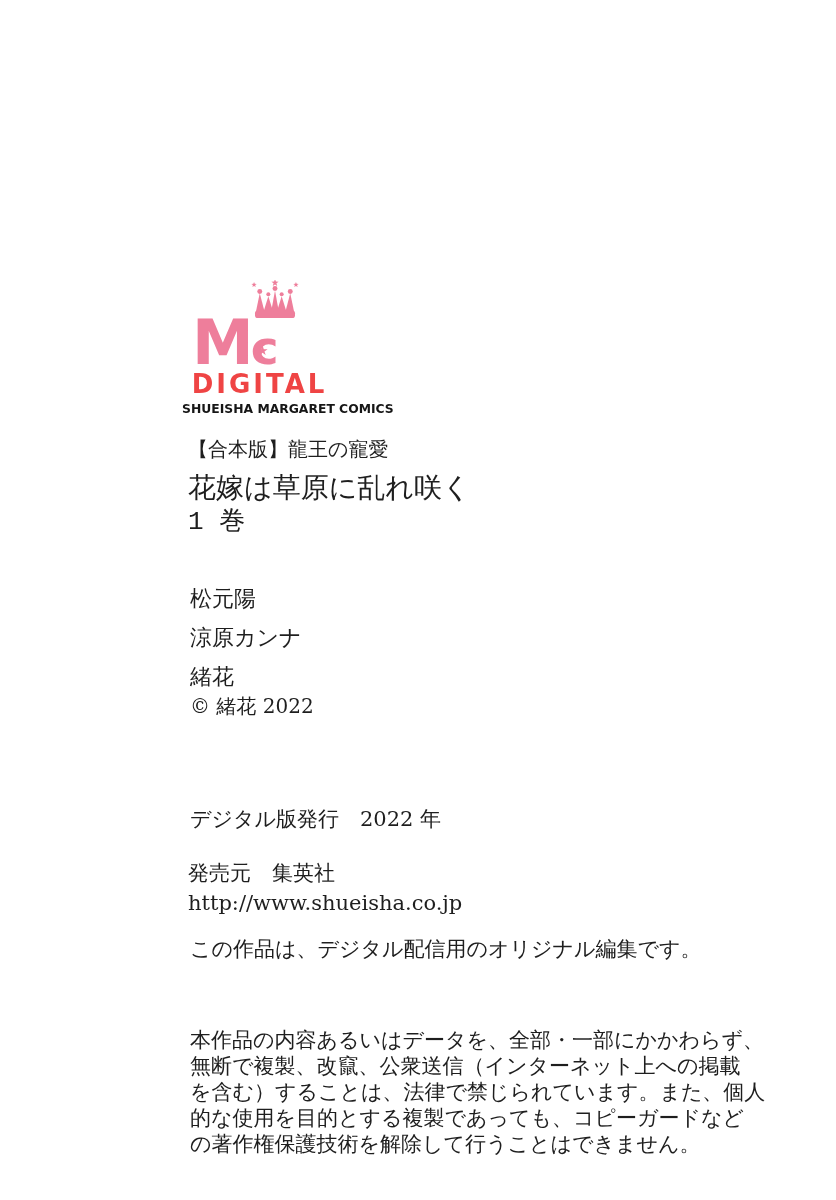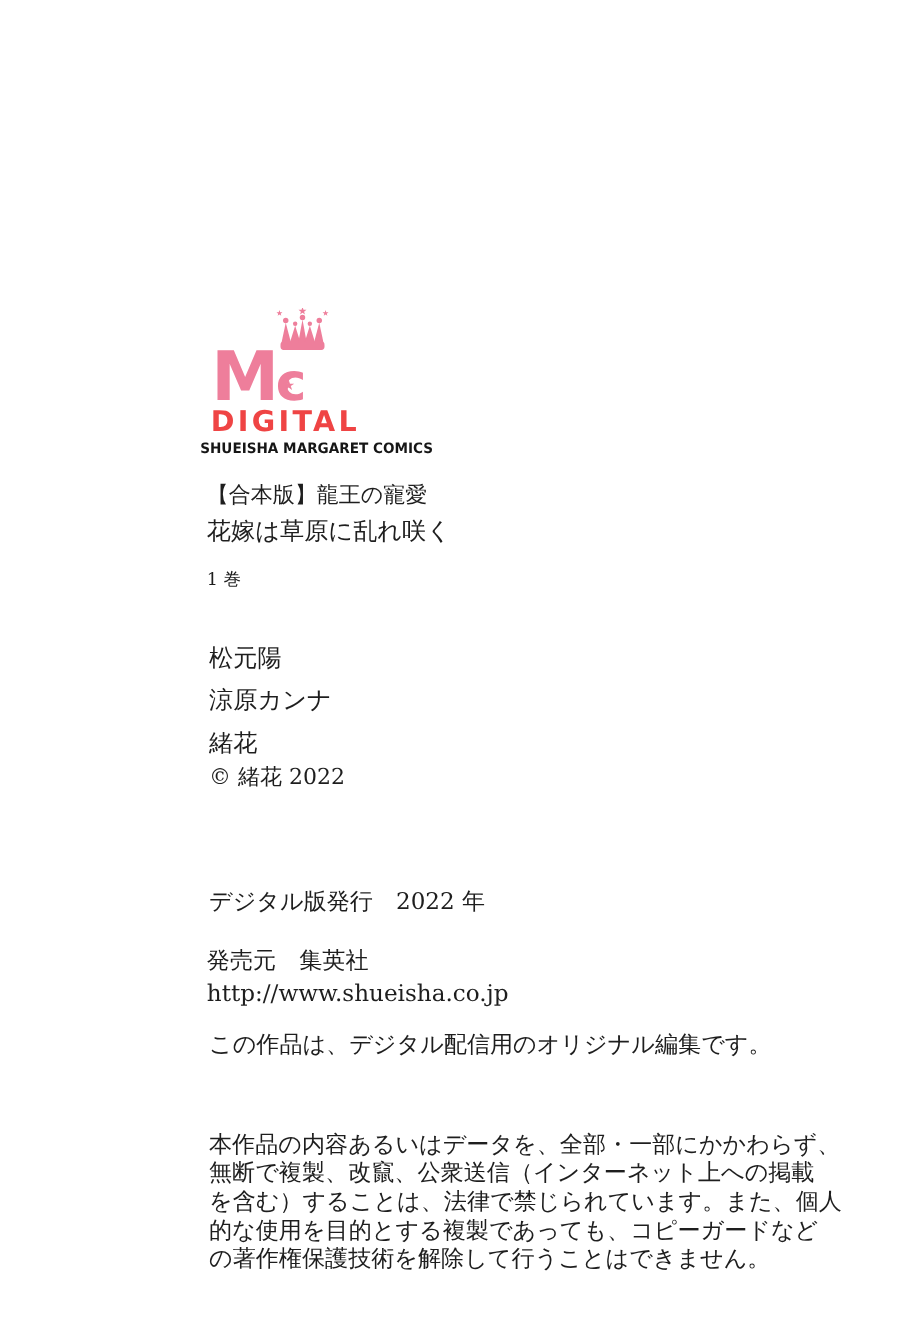--- a/index.html
+++ b/index.html
@@ -40,22 +40,22 @@
   }
   .logo-sub{
     margin-top:2px;
     font-size:13px;font-weight:bold;color:#161616;
     white-space:nowrap;transform:scaleX(0.95);transform-origin:center;
   }
 
   
   .title-block{position:absolute;left:188px;top:436px;}
   .book-title{font-size:20px;line-height:1.3;}
-  .book-subtitle{font-size:22px;line-height:1.3;margin-top:8px;}
-  .book-volume{font-size:16px;line-height:1.3;margin-top:18px;}
+  .book-subtitle{font-size:28px;line-height:1.3;margin-top:8px;}
+  .book-volume{font-size:26px;line-height:1.3;font-family:Liberation Mono, monospace;}
 
   .credits{position:absolute;left:190px;top:584px;}
   .credit-group{margin-bottom:9px;}
   .credit-name{font-size:22px;line-height:30px;}
   .credit-copyright{font-size:20px;line-height:28px;}
 
   .pub-line{position:absolute;left:190px;top:805px;font-size:21px;}
   .publisher-block{position:absolute;left:188px;top:858px;}
   .publisher-line{font-size:21px;line-height:30px;}
   .publisher-url{font-size:21px;line-height:30px;}

